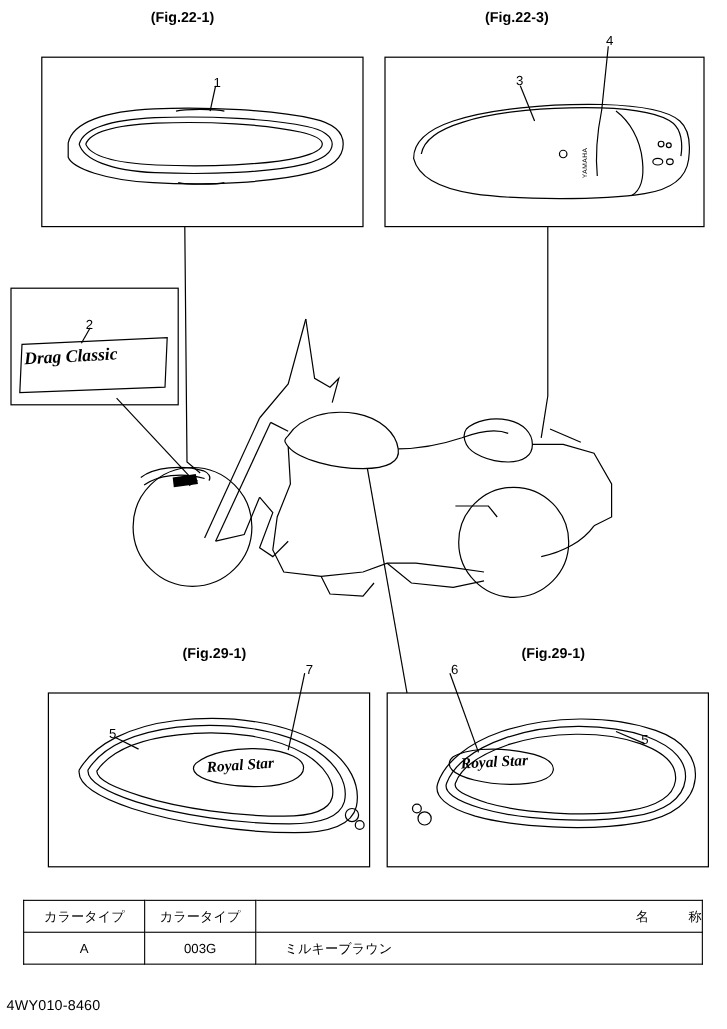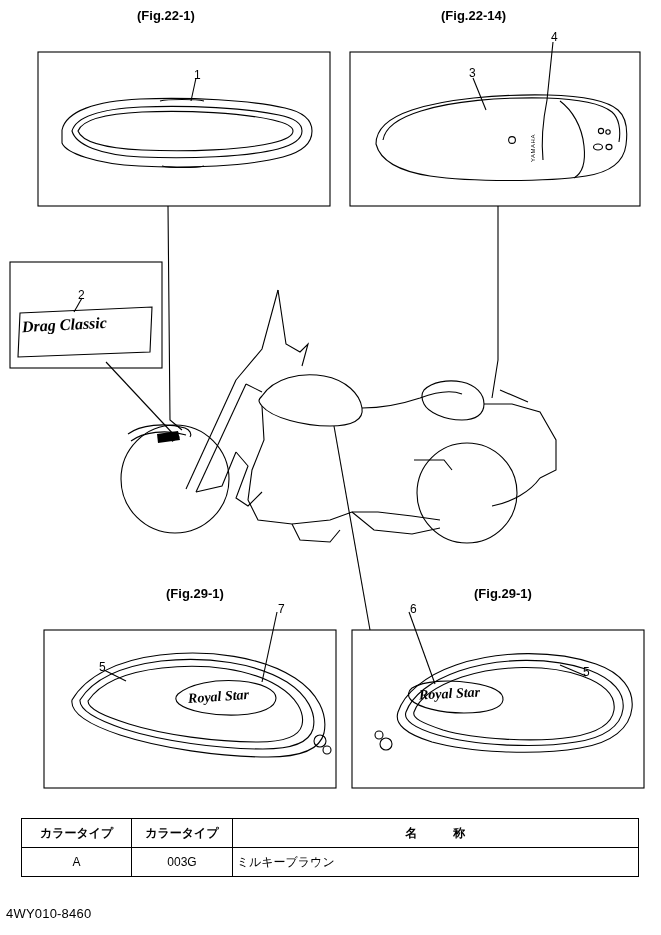--- a/index.html
+++ b/index.html
@@ -57,28 +57,28 @@
     font-size: 12px;
   }
   table.spec th, table.spec td {
     border: 1px solid #000;
     text-align: center;
     padding: 0;
     height: 28px;
     font-weight: normal;
   }
   table.spec th {
-    font-weight: bold;
+    font-weight: normal;
   }
   table.spec .col-a { width: 110px; }
   table.spec .col-b { width: 100px; }
-  table.spec .col-c { width: 408px; }
+  table.spec .col-c { width: 408px; text-align: right; }
   table.spec td.name-cell {
     text-align: left;
-    padding-left: 4px;
+    padding-left: 26px;
   }
   .yamaha-mark {
     position: absolute;
     font-size: 6px;
     letter-spacing: 0.5px;
     font-family: "Liberation Sans", sans-serif;
     transform: rotate(-90deg);
     transform-origin: left top;
     white-space: nowrap;
   }
@@ -205,21 +205,21 @@
       <path d="M168 206 L170 420 L182 430"></path>
 
       <path d="M498 206 L498 360 L492 398"></path>
 
       <path d="M106 362 L176 437"></path>
       <path d="M171 432 L180 437 L172 442 Z" fill="#000" stroke="none"></path>
     </g>
   </svg>
 
   <div class="fig-label" style="left:137px; top:8px;">(Fig.22-1)</div>
-  <div class="fig-label" style="left:441px; top:8px;">(Fig.22-14)</div>
+  <div class="fig-label" style="left:441px; top:8px;">(Fig.22-3)</div>
   <div class="fig-label" style="left:166px; top:586px;">(Fig.29-1)</div>
   <div class="fig-label" style="left:474px; top:586px;">(Fig.29-1)</div>
 
   <div class="callout" style="left:194px; top:68px;">1</div>
   <div class="callout" style="left:78px; top:288px;">2</div>
   <div class="callout" style="left:469px; top:66px;">3</div>
   <div class="callout" style="left:551px; top:30px;">4</div>
   <div class="callout" style="left:99px; top:660px;">5</div>
   <div class="callout" style="left:410px; top:602px;">6</div>
   <div class="callout" style="left:278px; top:602px;">7</div>

